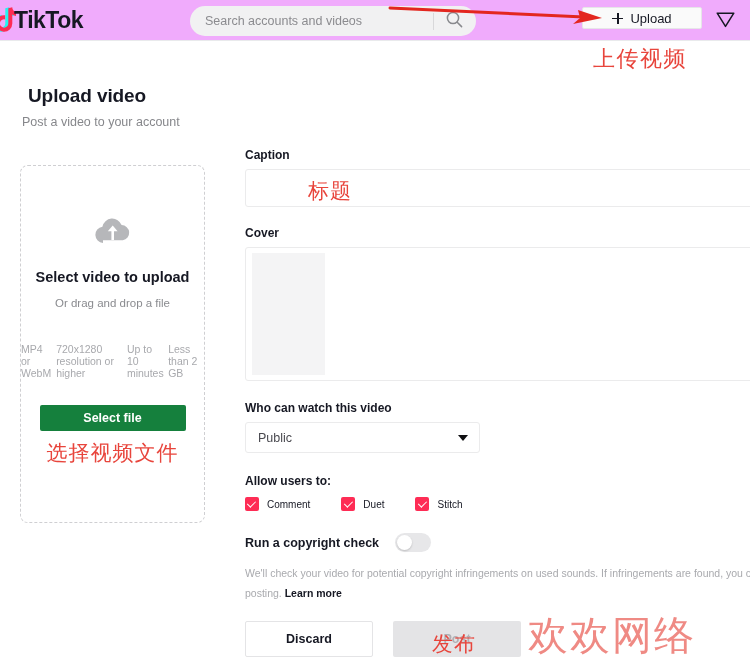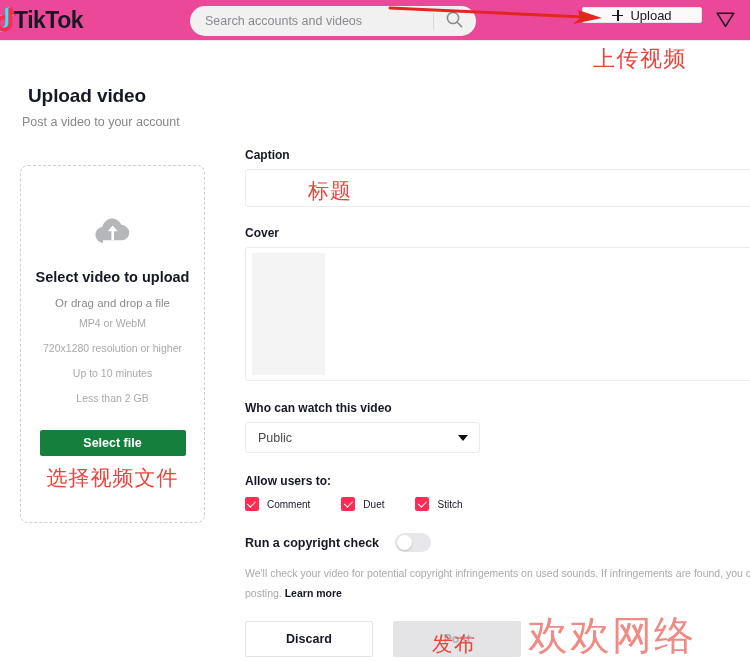--- a/index.html
+++ b/index.html
@@ -15,21 +15,21 @@
     color: #161823;
     position: relative;
   }
 
   
   .header {
     position: absolute;
     top: 0; left: 0;
     width: 750px;
     height: 41px;
-    background: #ec4899;
+    background: #f0abfc;
     border-bottom: 1px solid #e9eaec;
     box-sizing: border-box;
   }
   .logo {
     position: absolute;
     left: -6px;
     top: 6px;
     display: flex;
     align-items: center;
     height: 28px;
@@ -105,21 +105,21 @@
     border: none;
     cursor: pointer;
     padding: 0;
   }
 
   .upload-btn {
     position: absolute;
     left: 582px;
     top: 7px;
     width: 120px;
-    height: 16px;
+    height: 22px;
     background: #fafafa;
     border: 1px solid #e6e6e8;
     border-radius: 2px;
     display: flex;
     align-items: center;
     justify-content: center;
     gap: 7px;
     cursor: pointer;
     box-sizing: border-box;
     font-size: 13px;
@@ -186,21 +186,21 @@
     font-size: 14.5px;
     font-weight: 700;
     color: #161823;
     margin-top: 18px;
   }
   .dz-sub {
     font-size: 11.5px;
     color: #8a8b8f;
     margin-top: 12px;
   }
-  .dz-specs { margin-top: 8px; display: flex; flex-direction: column; align-items: center; gap: 13px; }
+  .dz-specs { margin-top: 34px; display: flex; flex-direction: row; align-items: center; gap: 2px; }
   .dz-spec { font-size: 10.5px; color: #a8a9ad; }
   .select-file-btn {
     margin-top: 26px;
     width: 146px;
     height: 26px;
     background: #15803d;
     color: #ffffff;
     border: none;
     border-radius: 2px;
     font-size: 12.5px;

